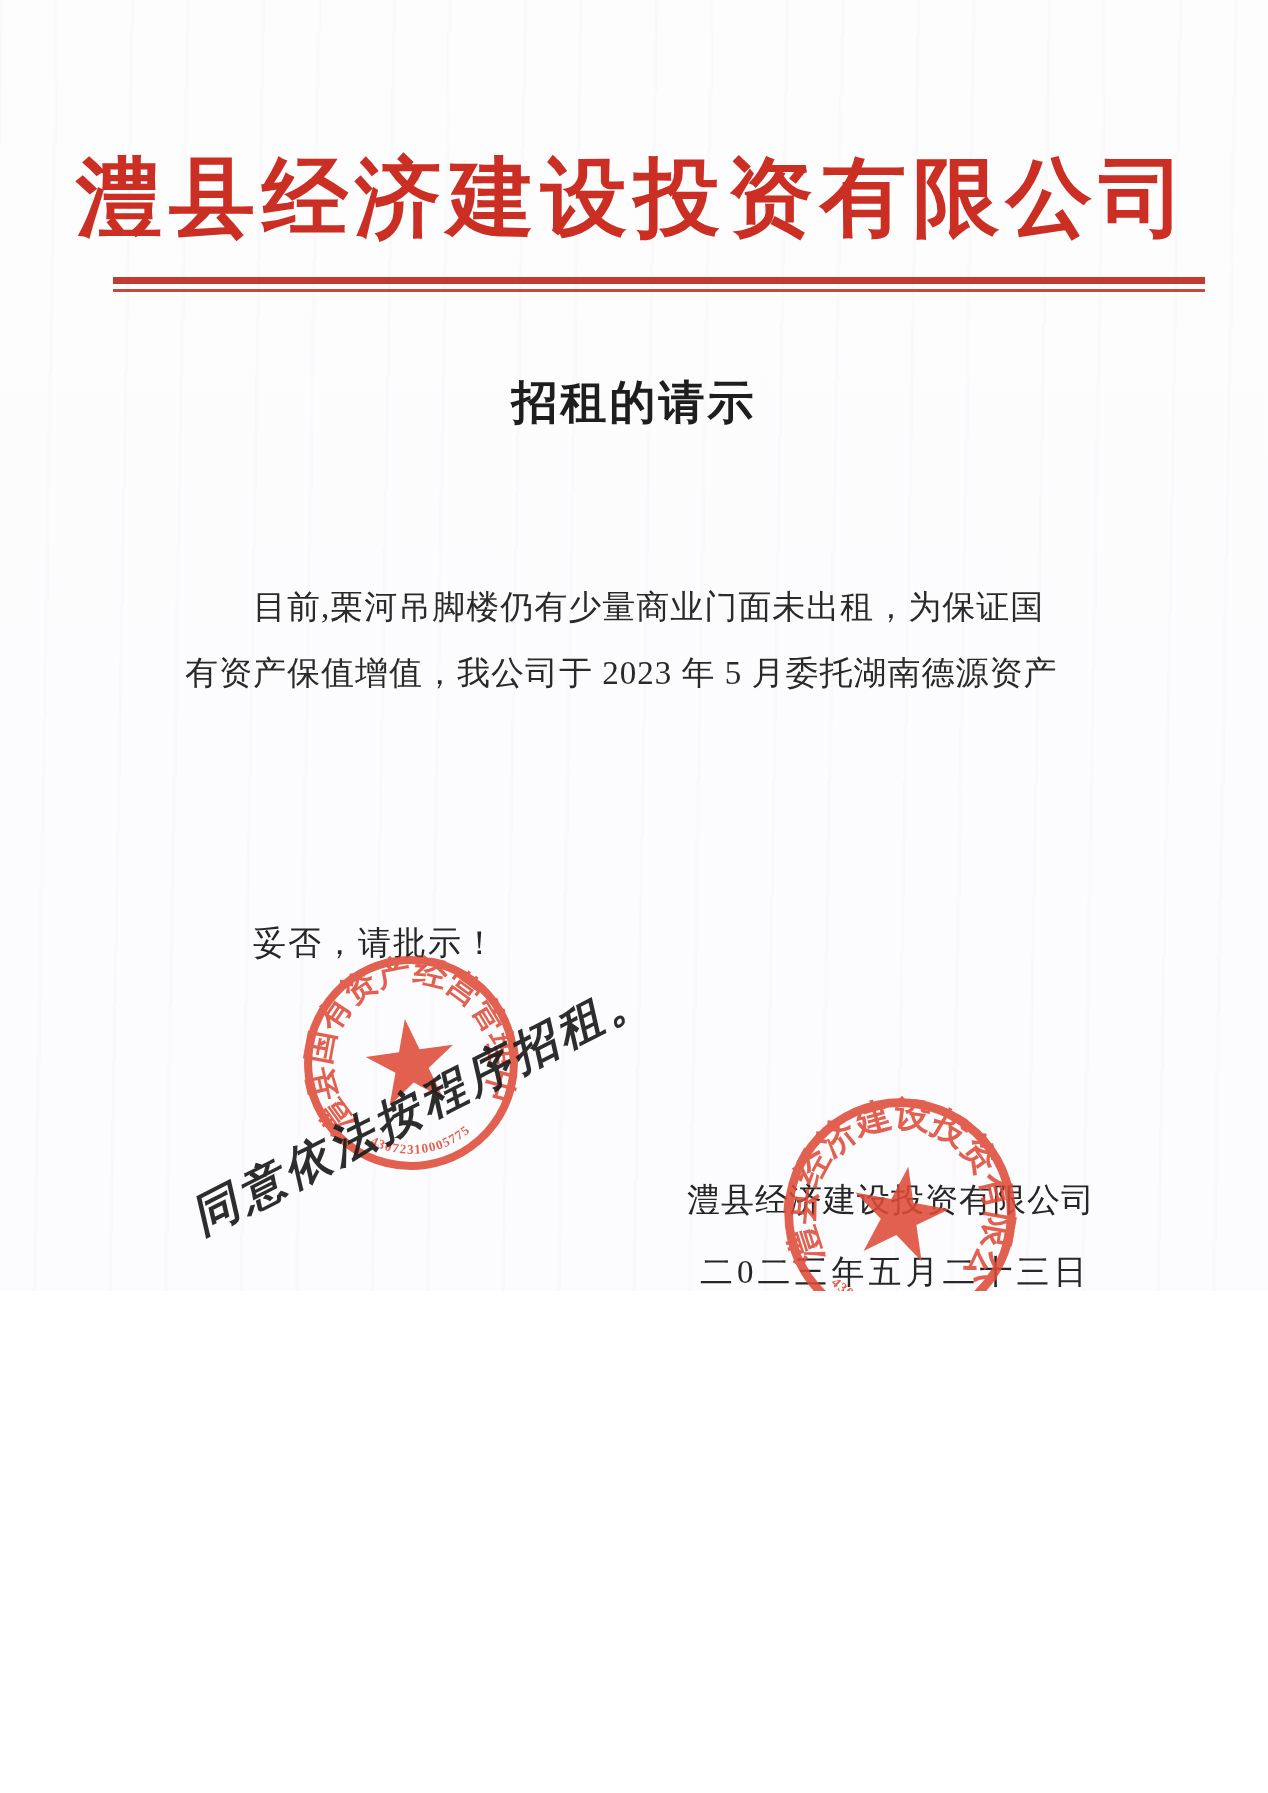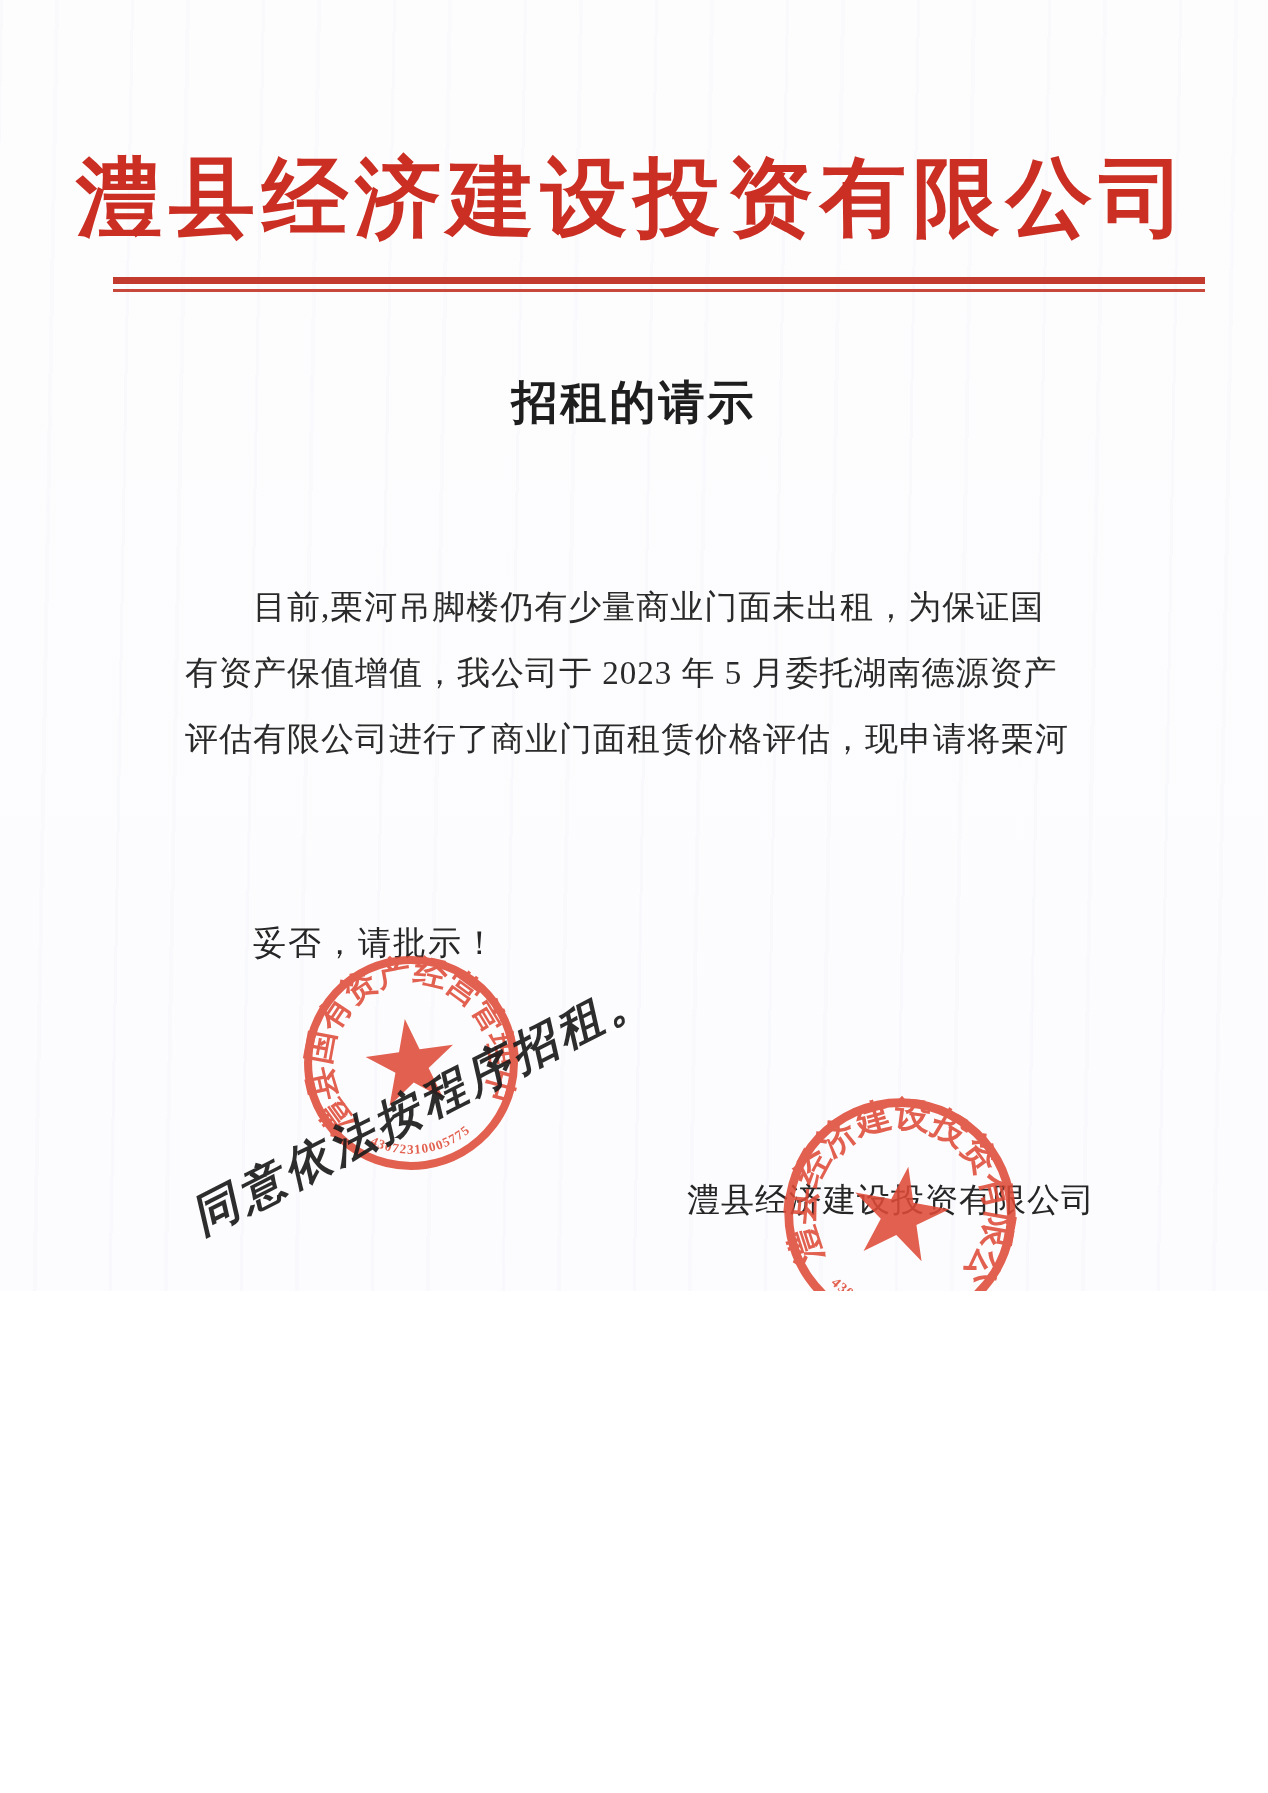--- a/index.html
+++ b/index.html
@@ -76,21 +76,20 @@
   <div class="abs letterhead">澧县经济建设投资有限公司</div>
 
   <div class="abs rule rule-top-thick"></div>
   <div class="abs rule rule-top-thin"></div>
 
   <div class="abs doc-title doc-title-2">招租的请示</div>
 
 
   <div class="abs body-line bl-0 indent">目前,栗河吊脚楼仍有少量商业门面未出租，为保证国</div>
   <div class="abs body-line bl-1">有资产保值增值，我公司于 2023 年 5 月委托湖南德源资产</div>
-  <div class="abs body-line bl-2">评估有限公司进行了商业门面租赁价格评估，现申请将栗河</div>
 
   <div class="abs closing">妥否，请批示！</div>
 
   <div class="abs handwriting">同意依法按程序招租。</div>
 
   <svg class="abs stamp stamp-left" viewBox="0 0 220 220">
     <defs>
       <path id="seal1-arc" d="M 48.7,161.4 A 80,80 0 1 1 171.3,161.4" fill="none"></path>
       <path id="seal1-num" d="M 58.4,183.7 A 90,90 0 0 0 161.6,183.7" fill="none"></path>
     </defs>
@@ -98,20 +97,21 @@
     <polygon fill="#df4a37" points="110,66 120.3,97.8 153.7,97.8 126.6,117.4 137,149.2 110,129.5 83,149.2 93.4,117.4 66.3,97.8 99.7,97.8"></polygon>
     <text font-size="33" letter-spacing="1">
       <textPath href="#seal1-arc" startOffset="0" textLength="388" lengthAdjust="spacing">澧县国有资产经营管理中心</textPath>
     </text>
     <text font-size="13">
       <textPath href="#seal1-num" startOffset="0" textLength="106" lengthAdjust="spacing">43072310005775</textPath>
     </text>
   </svg>
 
   <div class="abs sig-company">澧县经济建设投资有限公司</div>
+  <div class="abs sig-date">二0二三年五月二十三日</div>
 
   <svg class="abs stamp stamp-right" viewBox="0 0 220 220">
     <defs>
       <path id="seal2-arc" d="M 48.7,161.4 A 80,80 0 1 1 171.3,161.4" fill="none"></path>
       <path id="seal2-num" d="M 58.4,183.7 A 90,90 0 0 0 161.6,183.7" fill="none"></path>
     </defs>
     <circle cx="110" cy="110" r="102" fill="none" stroke="#df4a37" stroke-width="8"></circle>
     <polygon fill="#df4a37" points="110,66 120.3,97.8 153.7,97.8 126.6,117.4 137,149.2 110,129.5 83,149.2 93.4,117.4 66.3,97.8 99.7,97.8"></polygon>
     <text font-size="33" letter-spacing="1">
       <textPath href="#seal2-arc" startOffset="0" textLength="388" lengthAdjust="spacing">澧县经济建设投资有限公司</textPath>

